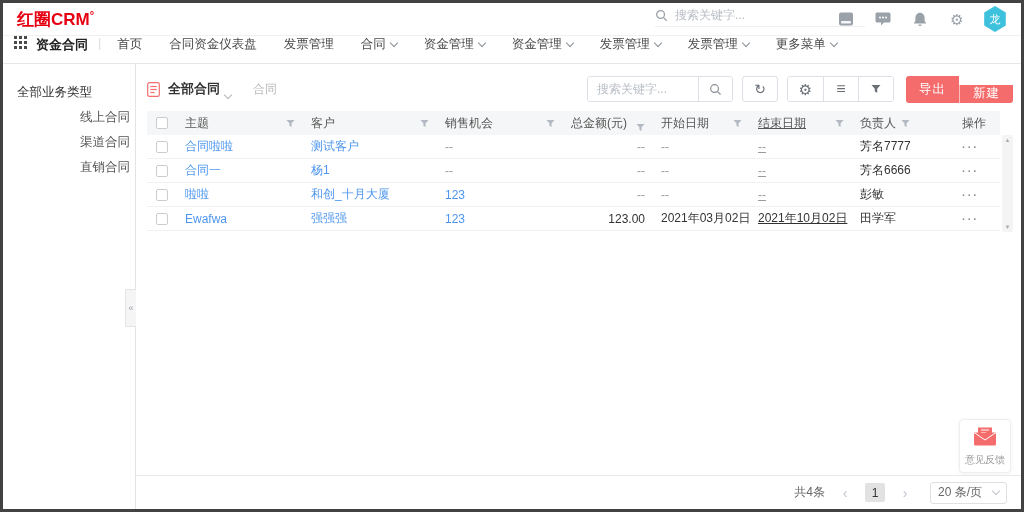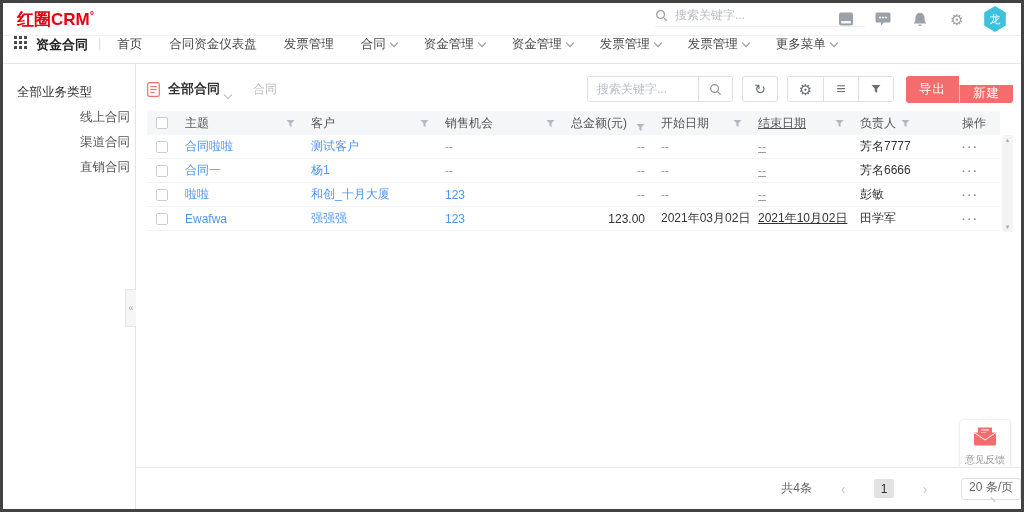--- a/index.html
+++ b/index.html
@@ -75,24 +75,24 @@
   .c-extra { flex:1; }
   .c-act   { width:46px;  flex:0 0 46px; }
   .cb { width:12px; height:12px; border:1px solid #ccc; border-radius:2px; background:#fff; display:inline-block; cursor:pointer; }
   .link { color:#4d96f0; text-decoration:none; cursor:pointer; }
   .muted { color:#9b9b9b; }
   .cellv { color:#333; }
   .more { color:#8f8f8f; letter-spacing:2px; font-weight:bold; font-size:11px; cursor:pointer; }
   .vscroll { position:absolute; right:0; top:24px; height:97px; width:11px; background:#f4f4f4; border-radius:2px; display:flex; flex-direction:column; justify-content:space-between; align-items:center; padding:2px 0; color:#adadad; font-size:6px; cursor:pointer; }
 
   
-  .footer { position:absolute; left:0; right:0; bottom:0; height:42px; border-top:1px solid #e9e9e9; display:flex; align-items:center; justify-content:flex-end; font-size:12px; color:#666; gap:23px; background:#fff; }
+  .footer { position:absolute; left:0; right:0; bottom:0; height:34px; border-top:1px solid #e9e9e9; display:flex; align-items:center; justify-content:flex-end; padding-right:14px; font-size:12px; color:#666; gap:12px; background:#fff; }
   .pg-arrow { color:#c0c4cc; font-size:14px; width:16px; text-align:center; cursor:pointer; }
   .pg-cur { background:#e2e2e2; color:#333; min-width:20px; height:19px; border-radius:2px; display:flex; align-items:center; justify-content:center; font-size:12px; cursor:pointer; }
-  .pg-size { border:1px solid #e0e0e0; border-radius:3px; height:22px; padding:0 7px; display:flex; align-items:center; gap:6px; color:#666; cursor:pointer; margin-left:5px;flex-direction:column; }
+  .pg-size { border:1px solid #e0e0e0; border-radius:3px; height:22px; padding:0 7px; display:flex; align-items:center; gap:6px; color:#666; cursor:pointer; margin-left:5px; }
   .pg-size .chev { border-color:#c0c4cc; }
 
   
   .feedback { position:absolute; right:10px; bottom:36px; width:52px; background:#fff; border:1px solid #efefef; border-radius:4px; padding:7px 2px 5px; text-align:center; box-shadow:0 1px 4px rgba(0,0,0,.06); cursor:pointer; }
   .feedback .fb-label { font-size:10px; color:#9b9b9b; margin-top:3px; }
 </style>
 </head>
 <body>
 
 <div class="screen">

